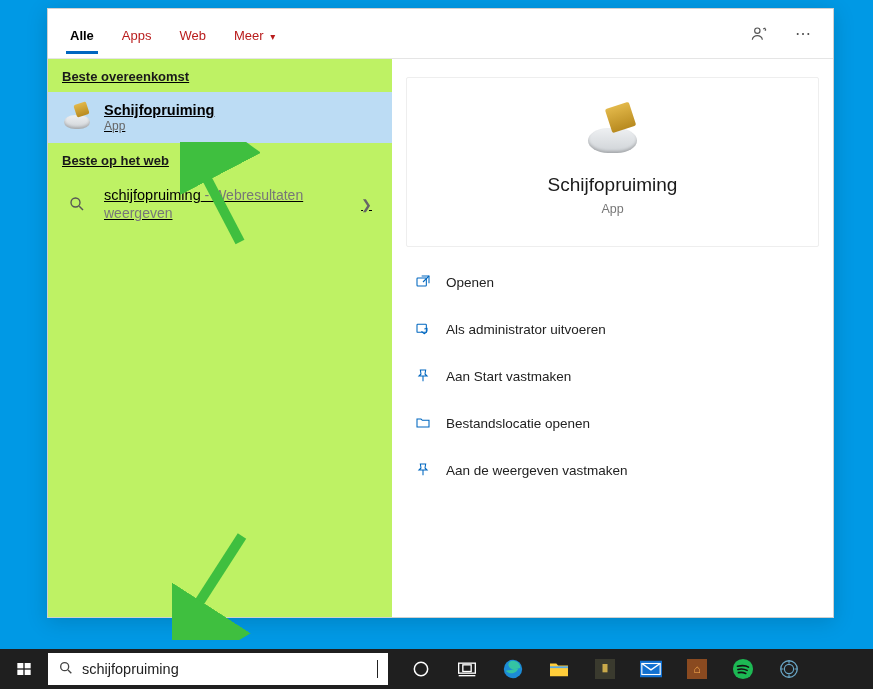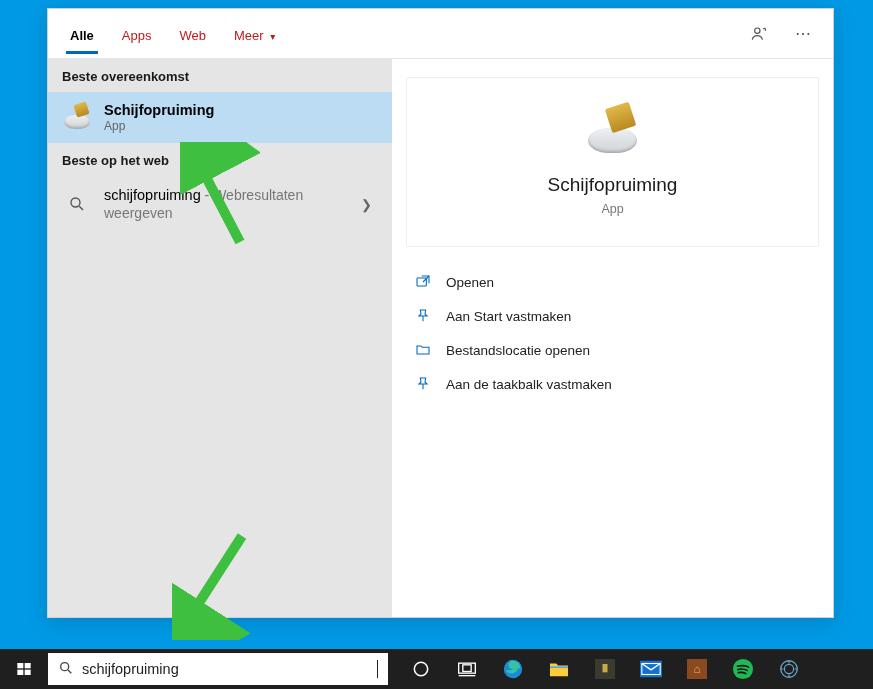--- a/index.html
+++ b/index.html
@@ -41,21 +41,21 @@
 }
 .tab .chev { margin-left: 3px; font-size: 10px; }
 .tabs-spacer { flex: 1; }
 .hdr-icon {
   width: 36px; height: 36px;
   display: flex; align-items: center; justify-content: center;
   cursor: pointer; color: #555; font-size: 16px;
 }
 
 .body { flex: 1; display: flex; }
-.left-col { width: 344px; background: #e5e5e5; display: flex; flex-direction: column; }
+.left-col { width: 344px; background: #bef264; display: flex; flex-direction: column; text-decoration: underline; }
 .right-col { flex: 1; background: #fff; padding: 10px 14px; display: flex; flex-direction: column; }
 
 .section-label {
   font-size: 13px; font-weight: 600;
   padding: 10px 14px 8px;
   color: #1a1a1a;
 }
 
 .result-item {
   display: flex; align-items: center;
@@ -76,21 +76,21 @@
   margin: 8px 0 0;
   border: 1px solid #eee;
   border-radius: 2px;
   padding: 26px 0 30px;
   display: flex; flex-direction: column; align-items: center;
 }
 .preview-icon { width: 56px; height: 56px; margin-bottom: 14px; }
 .preview-title { font-size: 19px; font-weight: 400; color: #1a1a1a; }
 .preview-sub { font-size: 12.5px; color: #777; margin-top: 6px; }
 
-.actions { margin-top: 18px; display: flex; flex-direction: column; }
+.actions { margin-top: 18px; display: flex; flex-direction: column; gap: 13px; }
 .action {
   display: flex; align-items: center; gap: 14px;
   padding: 8px 8px;
   font-size: 13.5px; color: #222;
   cursor: pointer;
 }
 .action-icon { width: 18px; height: 18px; display:flex; align-items:center; justify-content:center; color: #0067c0; }
 
 
 .taskbar {
@@ -218,20 +218,29 @@
                 <rect x="3" y="6" width="14" height="12" rx="1"></rect>
                 <path d="M10 3h11v11"></path>
                 <path d="M21 3l-9 9"></path>
               </svg>
             </span>
           <span>Openen</span>
         </div>
         <div class="action">
           <span class="action-icon">
               <svg width="16" height="16" viewBox="0 0 24 24" fill="none" stroke="currentColor" stroke-width="1.6">
+                <rect x="3" y="5" width="14" height="12" rx="1"></rect>
+                <path d="M14 12l4-1v4c0 2-2 3-4 4-2-1-4-2-4-4"></path>
+              </svg>
+            </span>
+          <span>Als administrator uitvoeren</span>
+        </div>
+        <div class="action">
+          <span class="action-icon">
+              <svg width="16" height="16" viewBox="0 0 24 24" fill="none" stroke="currentColor" stroke-width="1.6">
                 <path d="M8 3h8l-1 6 3 3H6l3-3z"></path>
                 <path d="M12 12v8"></path>
               </svg>
             </span>
           <span>Aan Start vastmaken</span>
         </div>
         <div class="action">
           <span class="action-icon">
               <svg width="16" height="16" viewBox="0 0 24 24" fill="none" stroke="currentColor" stroke-width="1.6">
                 <path d="M3 6h6l2 2h10v10H3z"></path>
@@ -239,21 +248,21 @@
             </span>
           <span>Bestandslocatie openen</span>
         </div>
         <div class="action">
           <span class="action-icon">
               <svg width="16" height="16" viewBox="0 0 24 24" fill="none" stroke="currentColor" stroke-width="1.6">
                 <path d="M8 3h8l-1 6 3 3H6l3-3z"></path>
                 <path d="M12 12v8"></path>
               </svg>
             </span>
-          <span>Aan de taakbalk vastmaken</span>
+          <span>Aan de weergeven vastmaken</span>
         </div>
       </div>
     </div>
   </div>
 
 </div>
 
 <div class="taskbar">
   <div class="start-btn">
     <svg width="16" height="16" viewBox="0 0 24 24">

